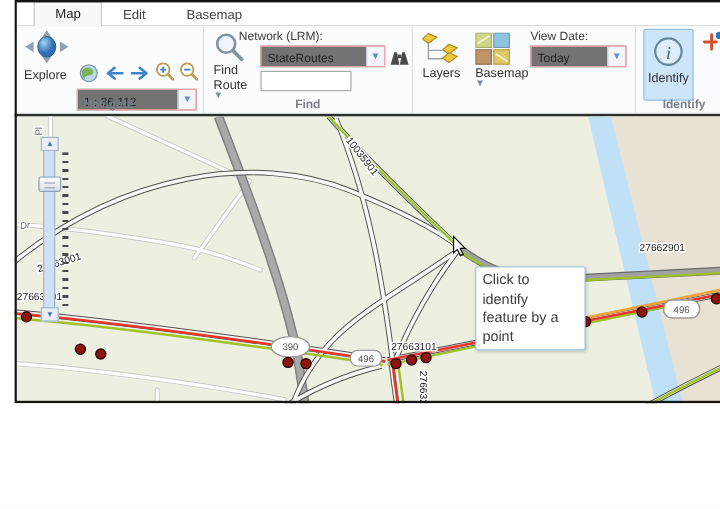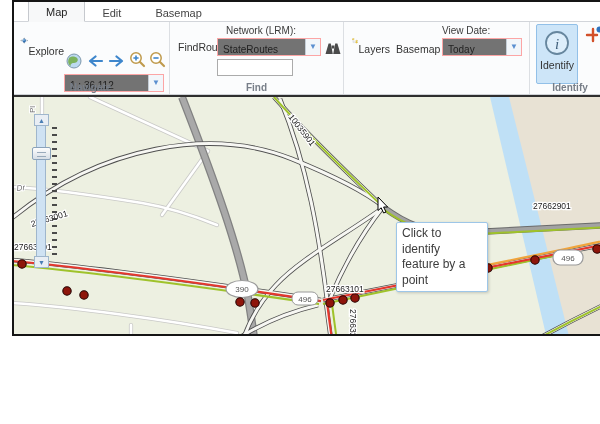--- a/index.html
+++ b/index.html
@@ -14,21 +14,21 @@
   .tab.active { background:#f7f8f9; border:1px solid #c6c9ce; border-bottom:1px solid #f7f8f9; color:#222; }
   .body { position:relative; height:73px; background:#fbfcfd; border-bottom:1px solid #cfd2d6; }
   .group { position:absolute; top:0; bottom:0; border-right:1px solid #dcdfe3; }
   .group-label { position:absolute; bottom:1px; left:0; right:0; text-align:center; font-size:10px; color:#777e88;font-weight:bold; }
 
   .g-navigate { left:0; width:158px; }
   .g-find { left:158px; width:174px; }
   .g-contents { left:332px; width:186px; }
   .g-identify { left:518px; width:80px; border-right:none; }
 
-  .bigbtn { position:absolute; display:flex; align-items:flex-end; font-size:10.5px; color:#333; }
+  .bigbtn { position:absolute; display:flex; flex-direction:column; align-items:flex-start; font-size:10.5px; color:#333; }
   .smallbtn { position:absolute; width:20px; height:19px; display:flex; align-items:center; justify-content:center; border-radius:2px; }
 
   .combo { position:absolute; background:#737373; border:1px solid #fca5a5; display:flex; align-items:flex-end; height:18px; }
   .combo .value { flex:1; font-size:10px; color:#222; padding:3px 4px 0 5px; white-space:nowrap; overflow:hidden; }
   .combo .dd { width:15px; background:#f2f6fa; border-left:1px solid #c4cdd6; color:#5b8fd0; font-size:8px; text-align:center; line-height:16px; }
   .field-label { position:absolute; font-size:10px; color:#3a3a3a; white-space:nowrap; }
   .textbox { position:absolute; background:#fff; border:1px solid #ababab; height:17px; }
 
   .identify-btn { position:absolute; left:6px; top:2px; width:42px; height:60px; background:#cde5f8; border:1px solid #92c0e8; border-radius:2px;
                   display:flex; flex-direction:column; align-items:center; font-size:10.5px; color:#333; }
@@ -121,21 +121,21 @@
       <div class="group g-find">
         <div class="bigbtn" style="left:8px; top:4px; width:40px;">
           <svg width="27" height="27" viewBox="0 0 27 27">
             <circle cx="10.5" cy="10.5" r="7.5" fill="#eef4f9" stroke="#8093a3" stroke-width="2.2"></circle>
             <path d="M16,16 L23.5,23.5" stroke="#8093a3" stroke-width="3" stroke-linecap="round"></path>
           </svg>
           <span>Find</span>
           <span>Route</span>
           <span class="caret">▼</span>
         </div>
-        <div class="field-label" style="left:56px; top:3px;">Network (LRM):</div>
+        <div class="field-label" style="left:29px; top:3px;">Network (LRM):</div>
         <div class="combo" style="left:47px; top:16px; width:104px;">
           <span class="value">StateRoutes</span>
           <span class="dd">▼</span>
         </div>
         <div class="smallbtn" style="left:153px; top:16px;">
           <svg width="18" height="15" viewBox="0 0 18 15">
             <path d="M1.5,14 L4.6,3.5 h2.2 l2,10.5 z" fill="#4b4b4b"></path>
             <path d="M16.5,14 L13.4,3.5 h-2.2 l-2,10.5 z" fill="#4b4b4b"></path>
             <rect x="7.6" y="5.5" width="2.8" height="3" fill="#4b4b4b"></rect>
           </svg>

